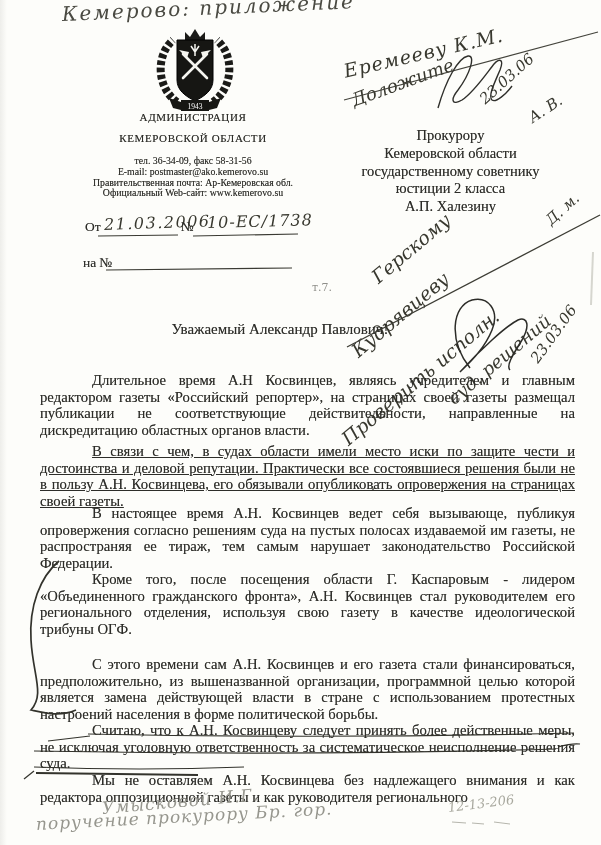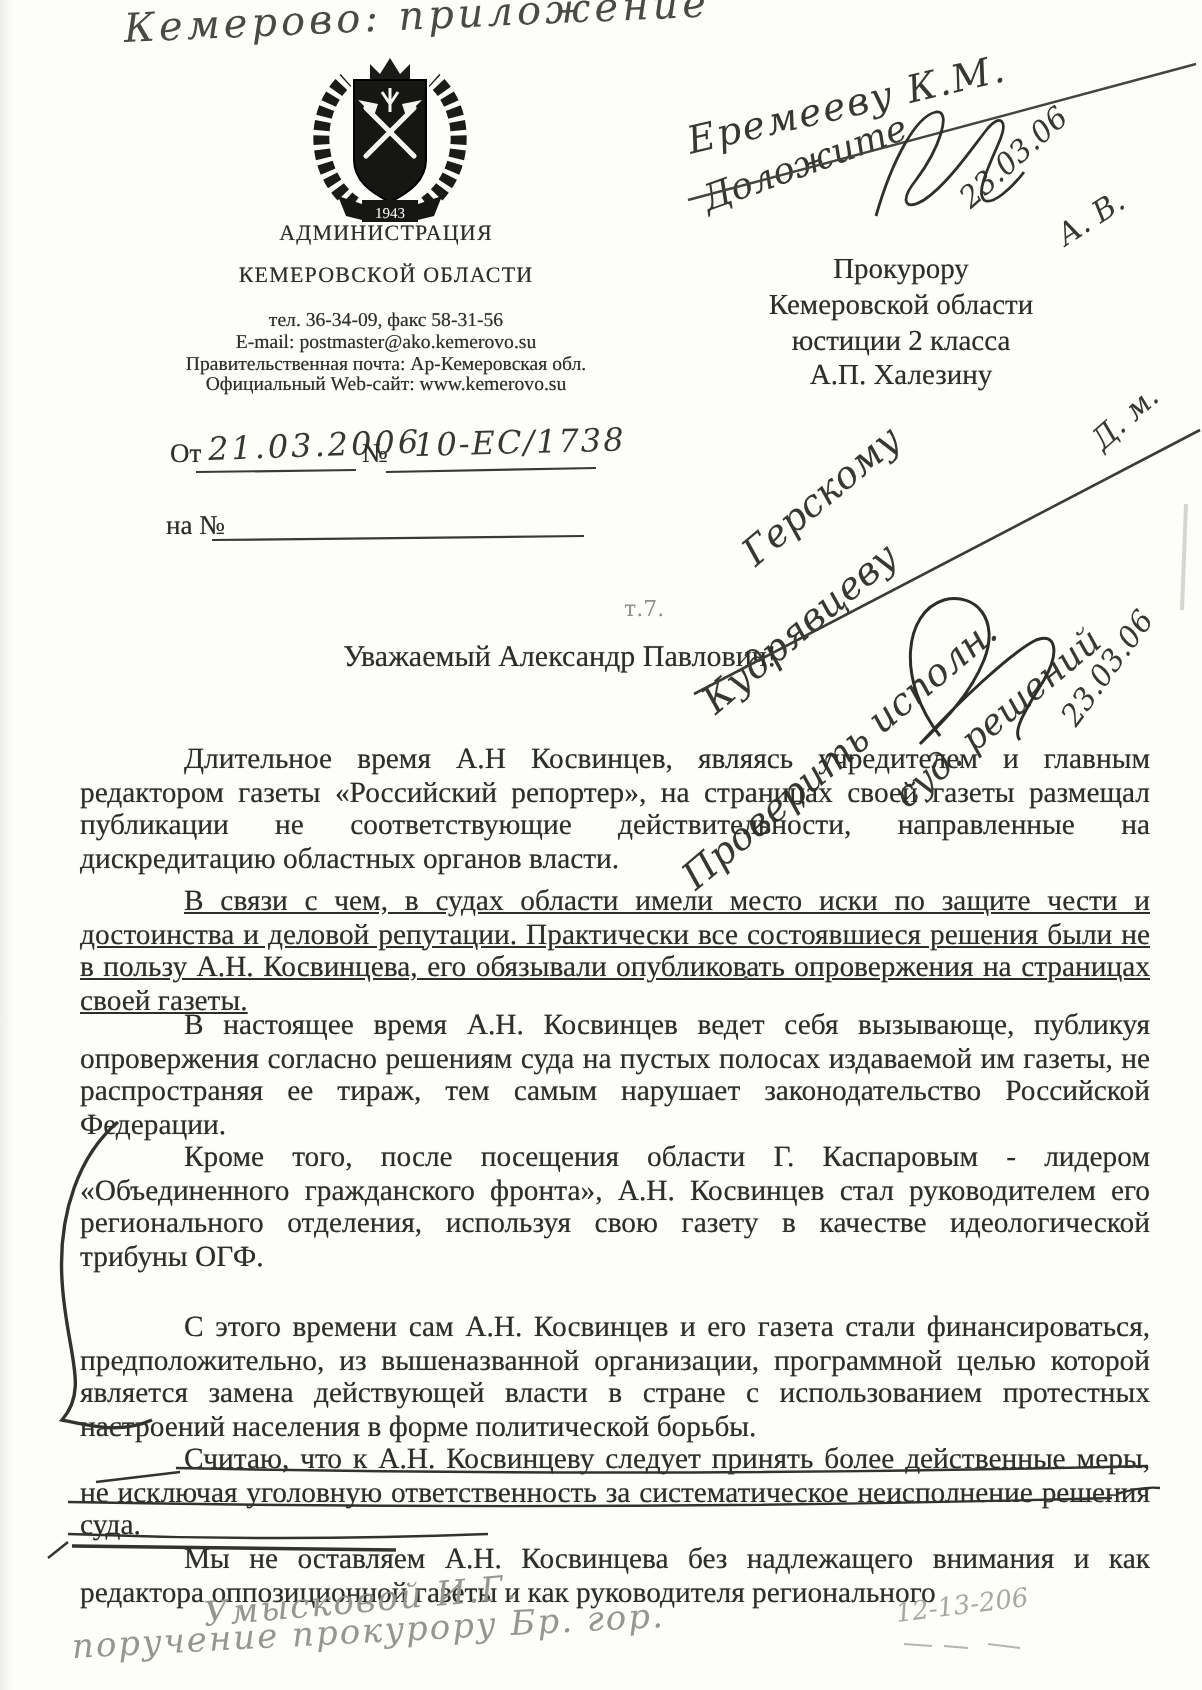--- a/index.html
+++ b/index.html
@@ -73,30 +73,31 @@
 
   <span class="ref-label typed" style="left:85px;top:219px;">От</span>
   <div class="hw" style="left:104px;top:215px;font-size:16px;letter-spacing:1.5px;transform:rotate(-2deg);">21.03.2006</div>
   <span class="ref-label typed" style="left:181px;top:219px;">№</span>
   <div class="hw" style="left:207px;top:213px;font-size:16px;letter-spacing:1px;transform:rotate(-1.5deg);">10-ЕС/1738</div>
   <span class="ref-label typed" style="left:83px;top:255px;">на №</span>
 
   <div class="addressee typed">
     <div>Прокурору</div>
     <div>Кемеровской области</div>
+    <div>государственному советнику</div>
     <div>юстиции  2 класса</div>
     <div>А.П. Халезину</div>
   </div>
 
   <div class="hw" style="left:344px;top:60px;font-size:19px;letter-spacing:1px;transform:rotate(-13deg);">Еремееву К.М.</div>
   <div class="hw" style="left:352px;top:90px;font-size:18px;transform:rotate(-20deg);">Доложите</div>
   <div class="hw" style="left:482px;top:92px;font-size:15px;transform:rotate(-42deg);">23.03.06</div>
   <div class="hw" style="left:530px;top:110px;font-size:15px;transform:rotate(-33deg);">А. В.</div>
   <div class="hw" style="left:548px;top:213px;font-size:15px;transform:rotate(-42deg);">Д. м.</div>
-  <div class="hw" style="left:312px;top:298px;font-size:11px;color:#8f8f8a;font-style:normal;">т.7.</div>
+  <div class="hw" style="left:312px;top:281px;font-size:11px;color:#8f8f8a;font-style:normal;">т.7.</div>
 
   <div class="hw" style="left:374px;top:268px;font-size:19px;transform:rotate(-40deg);">Герскому</div>
   <div class="hw" style="left:354px;top:342px;font-size:19px;transform:rotate(-40deg);">Кудрявцеву</div>
   <div class="hw" style="left:344px;top:430px;font-size:19px;transform:rotate(-40deg);">Проверить исполн.</div>
   <div class="hw" style="left:450px;top:390px;font-size:18px;transform:rotate(-40deg);">суд. решений</div>
   <div class="hw" style="left:534px;top:352px;font-size:15px;transform:rotate(-54deg);">23.03.06</div>
 
   <div class="salutation typed">Уважаемый Александр Павлович!</div>
 
   <p class="para typed" style="top:368px;">Длительное время А.Н Косвинцев, являясь учредителем и главным редактором газеты «Российский репортер», на страницах своей газеты размещал публикации не соответствующие действительности, направленные на дискредитацию областных органов власти.</p>

